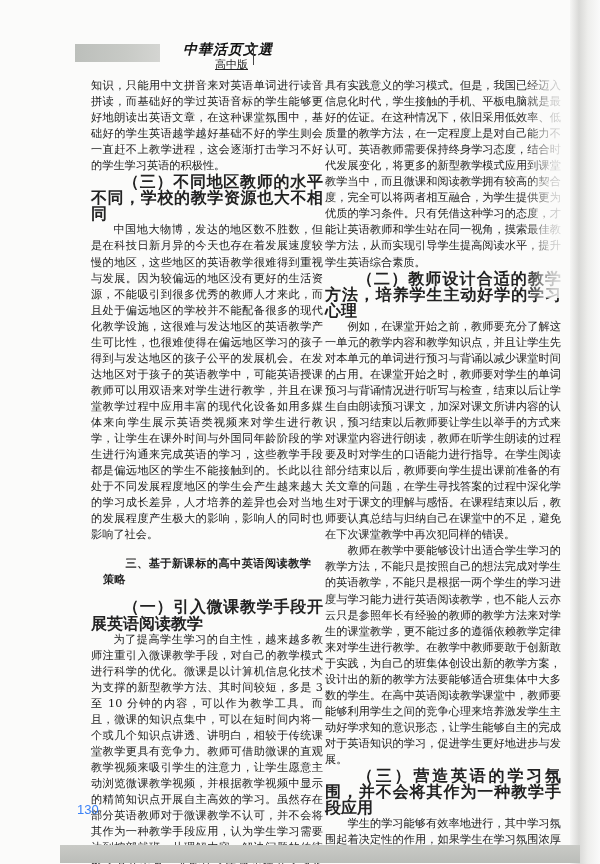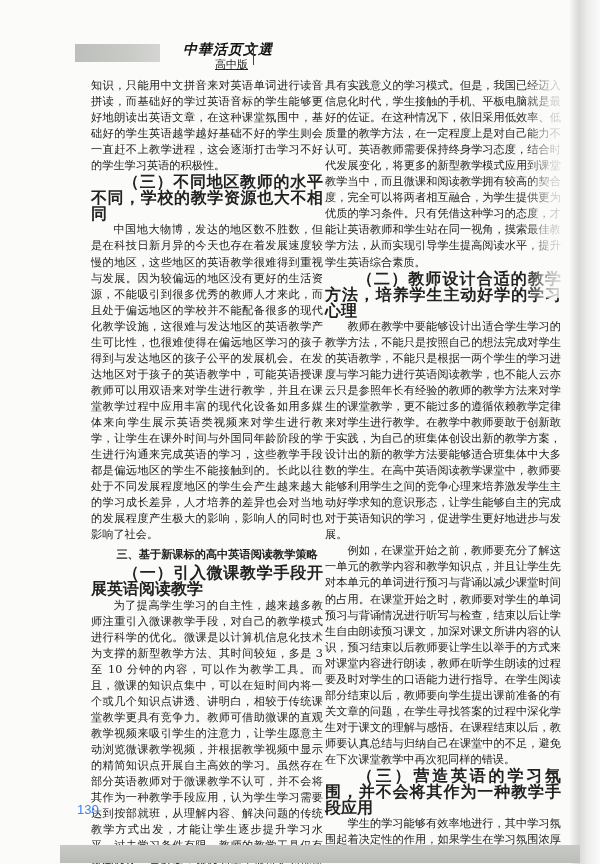--- a/index.html
+++ b/index.html
@@ -30,21 +30,21 @@
   }
   .col {
     position: absolute; top: 78px; width: 232px;
     font-size: 11.2px; line-height: 16.05px; text-align: justify;
   }
   .col.left { left: 91px; }
   .col.right { left: 325px; width: 236px; }
   .col p { margin: 0; text-indent: 2em; }
   .col p.noindent { text-indent: 0; }
   .col h3 { margin: 0; font-size: 16px; font-weight: bold; text-indent: 2em; line-height: 16.05px; }
-  .col h2 { margin: 3px; font-size: 11.2px; font-weight: bold; text-indent: 2em; line-height: 16.05px; }
+  .col h2 { margin: 12px; font-size: 11.2px; font-weight: bold; text-indent: 2em; line-height: 16.05px; }
   .fade-right { position: absolute; top: 78px; left: 525px; width: 45px; height: 220px;
     background: linear-gradient(to right, rgba(251,251,250,0) 0%, rgba(251,251,250,0.75) 60%, rgba(251,251,250,0.9) 100%); }
   .page-number {
     position: absolute; left: 77px; top: 802px; font-size: 13px;
     font-family: "Liberation Sans", "DejaVu Sans", sans-serif; color: #3b82f6;
   }
   .bottom-bar {
     position: absolute; left: 60px; top: 845px; width: 520px; height: 18px;
     background: linear-gradient(to bottom, #c9cac6, #bbbdb9);
   }
@@ -66,22 +66,22 @@
   <h3>（三）不同地区教师的水平不同，学校的教学资源也大不相同</h3>
   <p>中国地大物博，发达的地区数不胜数，但是在科技日新月异的今天也存在着发展速度较慢的地区，这些地区的英语教学很难得到重视与发展。因为较偏远的地区没有更好的生活资源，不能吸引到很多优秀的教师人才来此，而且处于偏远地区的学校并不能配备很多的现代化教学设施，这很难与发达地区的英语教学产生可比性，也很难使得在偏远地区学习的孩子得到与发达地区的孩子公平的发展机会。在发达地区对于孩子的英语教学中，可能英语授课教师可以用双语来对学生进行教学，并且在课堂教学过程中应用丰富的现代化设备如用多媒体来向学生展示英语类视频来对学生进行教学，让学生在课外时间与外国同年龄阶段的学生进行沟通来完成英语的学习，这些教学手段都是偏远地区的学生不能接触到的。长此以往处于不同发展程度地区的学生会产生越来越大的学习成长差异，人才培养的差异也会对当地的发展程度产生极大的影响，影响人的同时也影响了社会。</p>
   <h2>三、基于新课标的高中英语阅读教学策略</h2>
   <h3>（一）引入微课教学手段开展英语阅读教学</h3>
   <p>为了提高学生学习的自主性，越来越多教师注重引入微课教学手段，对自己的教学模式进行科学的优化。微课是以计算机信息化技术为支撑的新型教学方法、其时间较短，多是 3 至 10 分钟的内容，可以作为教学工具。而且，微课的知识点集中，可以在短时间内将一个或几个知识点讲透、讲明白，相较于传统课堂教学更具有竞争力。教师可借助微课的直观教学视频来吸引学生的注意力，让学生愿意主动浏览微课教学视频，并根据教学视频中显示的精简知识点开展自主高效的学习。虽然存在部分英语教师对于微课教学不认可，并不会将其作为一种教学手段应用，认为学生学习需要达到按部就班，从理解内容、解决问题的传统教学方式出发，才能让学生逐步提升学习水平。过去学习条件有限，教师的教学工具仅有课本以及一些教案，难以为学生提供更为优质的教学条件，所以从问题学习是一种</p>
 </div>
 
 <div class="col right">
   <p class="noindent">具有实践意义的学习模式。但是，我国已经迈入信息化时代，学生接触的手机、平板电脑就是最好的佐证。在这种情况下，依旧采用低效率、低质量的教学方法，在一定程度上是对自己能力不认可。英语教师需要保持终身学习态度，结合时代发展变化，将更多的新型教学模式应用到课堂教学当中，而且微课和阅读教学拥有较高的契合度，完全可以将两者相互融合，为学生提供更为优质的学习条件。只有凭借这种学习的态度，才能让英语教师和学生站在同一视角，摸索最佳教学方法，从而实现引导学生提高阅读水平，提升学生英语综合素质。</p>
   <h3>（二）教师设计合适的教学方法，培养学生主动好学的学习心理</h3>
+  <p>例如，在课堂开始之前，教师要充分了解这一单元的教学内容和教学知识点，并且让学生先对本单元的单词进行预习与背诵以减少课堂时间的占用。在课堂开始之时，教师要对学生的单词预习与背诵情况进行听写与检查，结束以后让学生自由朗读预习课文，加深对课文所讲内容的认识，预习结束以后教师要让学生以举手的方式来对课堂内容进行朗读，教师在听学生朗读的过程要及时对学生的口语能力进行指导。在学生阅读部分结束以后，教师要向学生提出课前准备的有关文章的问题，在学生寻找答案的过程中深化学生对于课文的理解与感悟。在课程结束以后，教师要认真总结与归纳自己在课堂中的不足，避免在下次课堂教学中再次犯同样的错误。</p>
   <p>教师在教学中要能够设计出适合学生学习的教学方法，不能只是按照自己的想法完成对学生的英语教学，不能只是根据一两个学生的学习进度与学习能力进行英语阅读教学，也不能人云亦云只是参照年长有经验的教师的教学方法来对学生的课堂教学，更不能过多的遵循依赖教学定律来对学生进行教学。在教学中教师要敢于创新敢于实践，为自己的班集体创设出新的教学方案，设计出的新的教学方法要能够适合班集体中大多数的学生。在高中英语阅读教学课堂中，教师要能够利用学生之间的竞争心理来培养激发学生主动好学求知的意识形态，让学生能够自主的完成对于英语知识的学习，促进学生更好地进步与发展。</p>
-  <p>例如，在课堂开始之前，教师要充分了解这一单元的教学内容和教学知识点，并且让学生先对本单元的单词进行预习与背诵以减少课堂时间的占用。在课堂开始之时，教师要对学生的单词预习与背诵情况进行听写与检查，结束以后让学生自由朗读预习课文，加深对课文所讲内容的认识，预习结束以后教师要让学生以举手的方式来对课堂内容进行朗读，教师在听学生朗读的过程要及时对学生的口语能力进行指导。在学生阅读部分结束以后，教师要向学生提出课前准备的有关文章的问题，在学生寻找答案的过程中深化学生对于课文的理解与感悟。在课程结束以后，教师要认真总结与归纳自己在课堂中的不足，避免在下次课堂教学中再次犯同样的错误。</p>
   <h3>（三）营造英语的学习氛围，并不会将其作为一种教学手段应用</h3>
   <p>学生的学习能够有效率地进行，其中学习氛围起着决定性的作用，如果学生在学习氛围浓厚的环</p>
 </div>
 
 <div class="fade-right"></div>
 
 <div class="page-number">130</div>
 <div class="bottom-bar"></div>
 
 </body></html>

